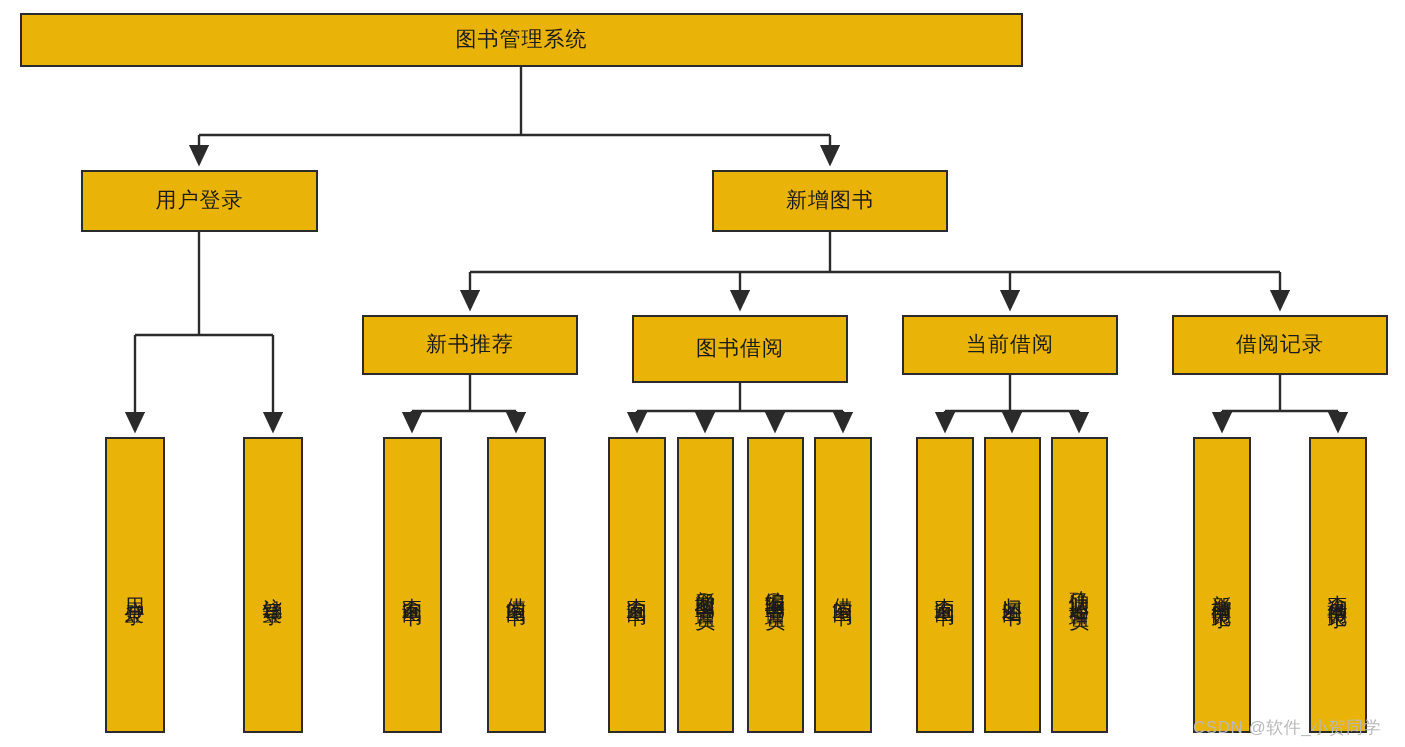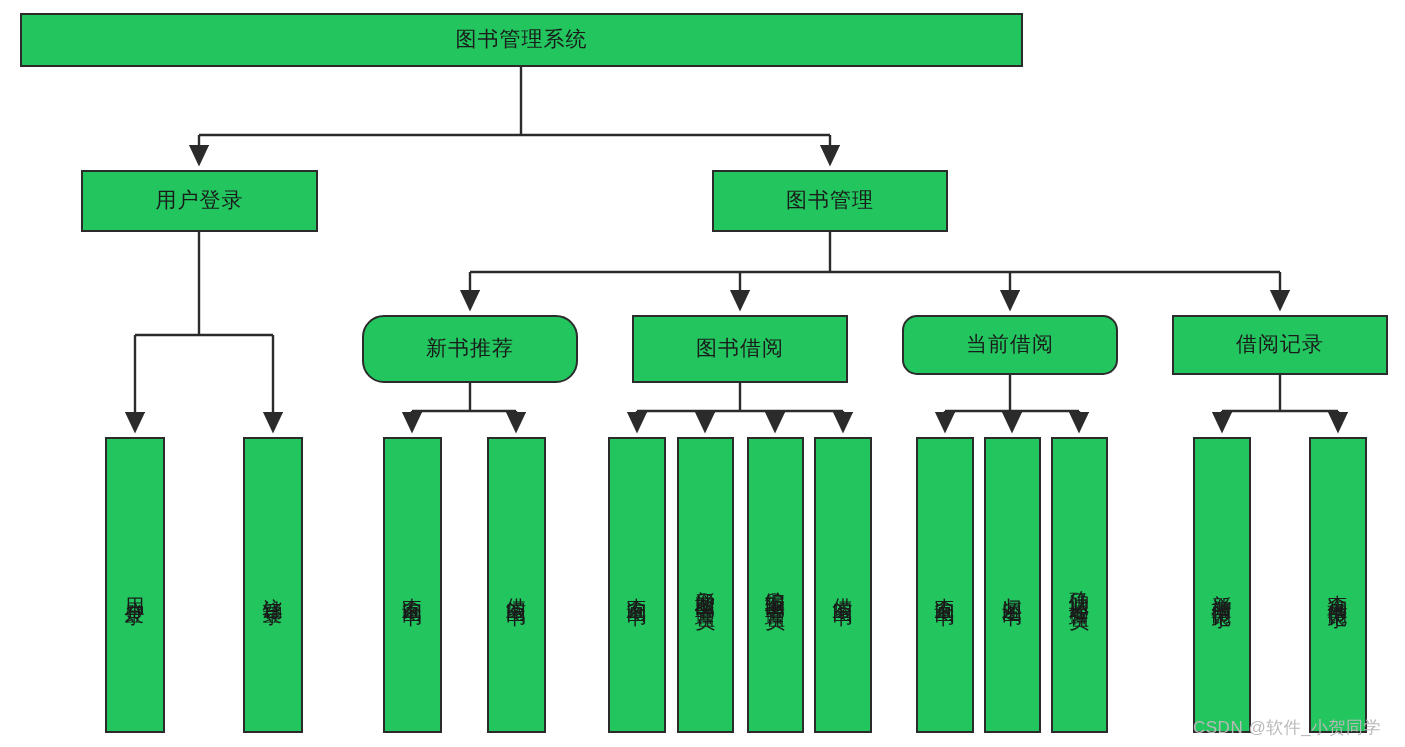--- a/index.html
+++ b/index.html
@@ -14,21 +14,21 @@
     position: relative;
     width: 1405px;
     height: 747px;
     background: #ffffff;
     overflow: hidden;
   }
   .node {
     position: absolute;
     box-sizing: border-box;
     border: 2px solid #2b2b2b;
-    background: #22c55e;
+    background: #eab308;
     display: flex;
     align-items: center;
     justify-content: center;
     color: #1a1a1a;
     text-align: center;
   }
   .node.horiz {
     font-size: 21px;
     letter-spacing: 1px;
     line-height: 1.2;
@@ -120,30 +120,30 @@
   </svg>
 
   <div class="node horiz" style="left:20px; top:13px; width:1003px; height:54px;">
     <span>图书管理系统</span>
   </div>
 
   <div class="node horiz" style="left:81px; top:170px; width:237px; height:62px;">
     <span>用户登录</span>
   </div>
   <div class="node horiz" style="left:712px; top:170px; width:236px; height:62px;">
-    <span>图书管理</span>
+    <span>新增图书</span>
   </div>
 
-  <div class="node horiz" style="left:362px; top:315px; width:216px; height:68px;border-radius:22px;">
+  <div class="node horiz" style="left:362px; top:315px; width:216px; height:60px;">
     <span>新书推荐</span>
   </div>
   <div class="node horiz" style="left:632px; top:315px; width:216px; height:68px;">
     <span>图书借阅</span>
   </div>
-  <div class="node horiz" style="left:902px; top:315px; width:216px; height:60px;border-radius:15px;">
+  <div class="node horiz" style="left:902px; top:315px; width:216px; height:60px;">
     <span>当前借阅</span>
   </div>
   <div class="node horiz" style="left:1172px; top:315px; width:216px; height:60px;">
     <span>借阅记录</span>
   </div>
 
   <div class="node vert" style="left:105px; top:437px; width:60px; height:296px;">
     <span class="vtxt">用户登录</span>
   </div>
   <div class="node vert" style="left:243px; top:437px; width:60px; height:296px;">

